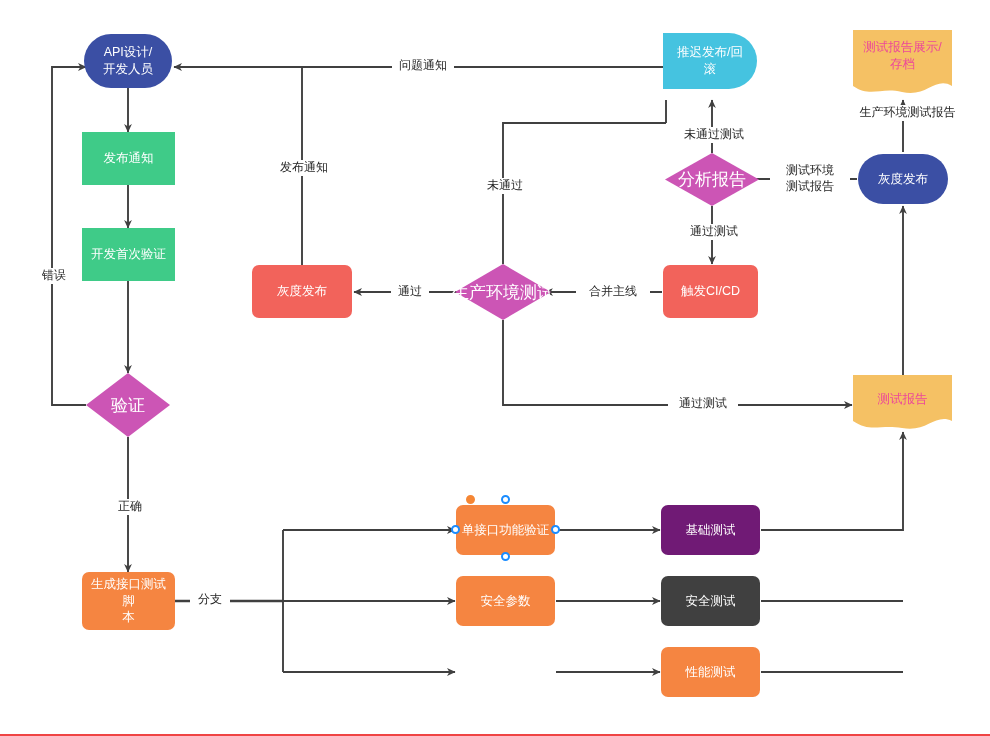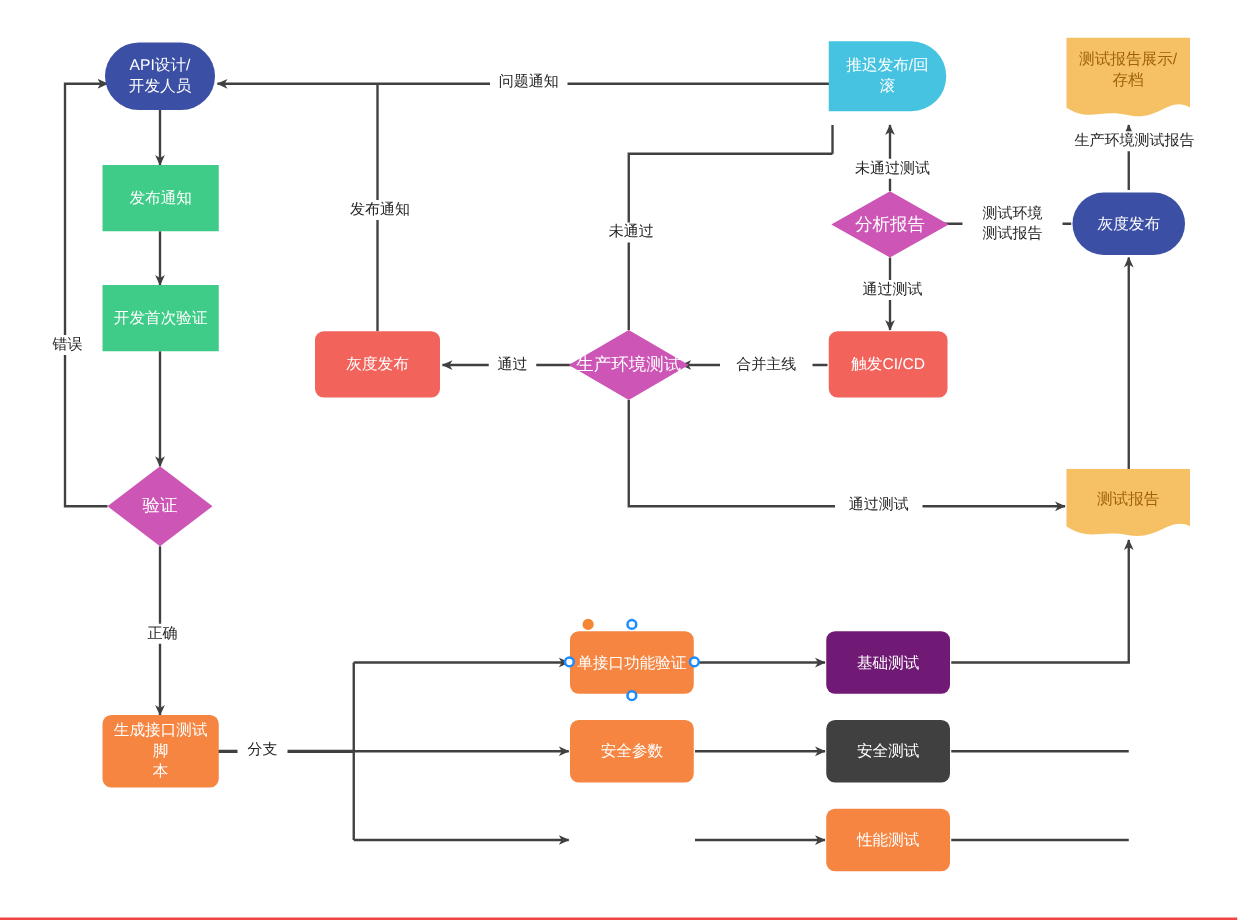--- a/index.html
+++ b/index.html
@@ -37,28 +37,28 @@
     text-align:center;
     white-space:pre-line;
     padding:0 2px;
     z-index:4;
   }
   .diamond-wrap{position:absolute;z-index:3;}
   .diamond-wrap svg{position:absolute;left:0;top:0;}
   .diamond-label{
     position:absolute;left:0;top:0;width:100%;height:100%;
     display:flex;align-items:center;justify-content:center;
-    color:#ffffff;font-size:14px;white-space:nowrap;
+    color:#ffffff;font-size:17px;white-space:nowrap;
     z-index:4;
   }
   .doc-wrap{position:absolute;z-index:3;}
   .doc-label{
     position:absolute;left:0;top:0;width:100%;
     display:flex;align-items:flex-start;justify-content:center;
-    color:#a16207;font-size:12.5px;line-height:1.35;
+    color:#ec4899;font-size:12.5px;line-height:1.35;
     white-space:pre-line;text-align:center;z-index:4;
   }
   .handle{
     position:absolute;width:9px;height:9px;border-radius:50%;
     background:#ffffff;border:2px solid #1a8cff;
     box-sizing:border-box;z-index:9;
   }
   .handle.rotate{background:#f58634;border-color:#f58634;}
 </style>
 </head>

